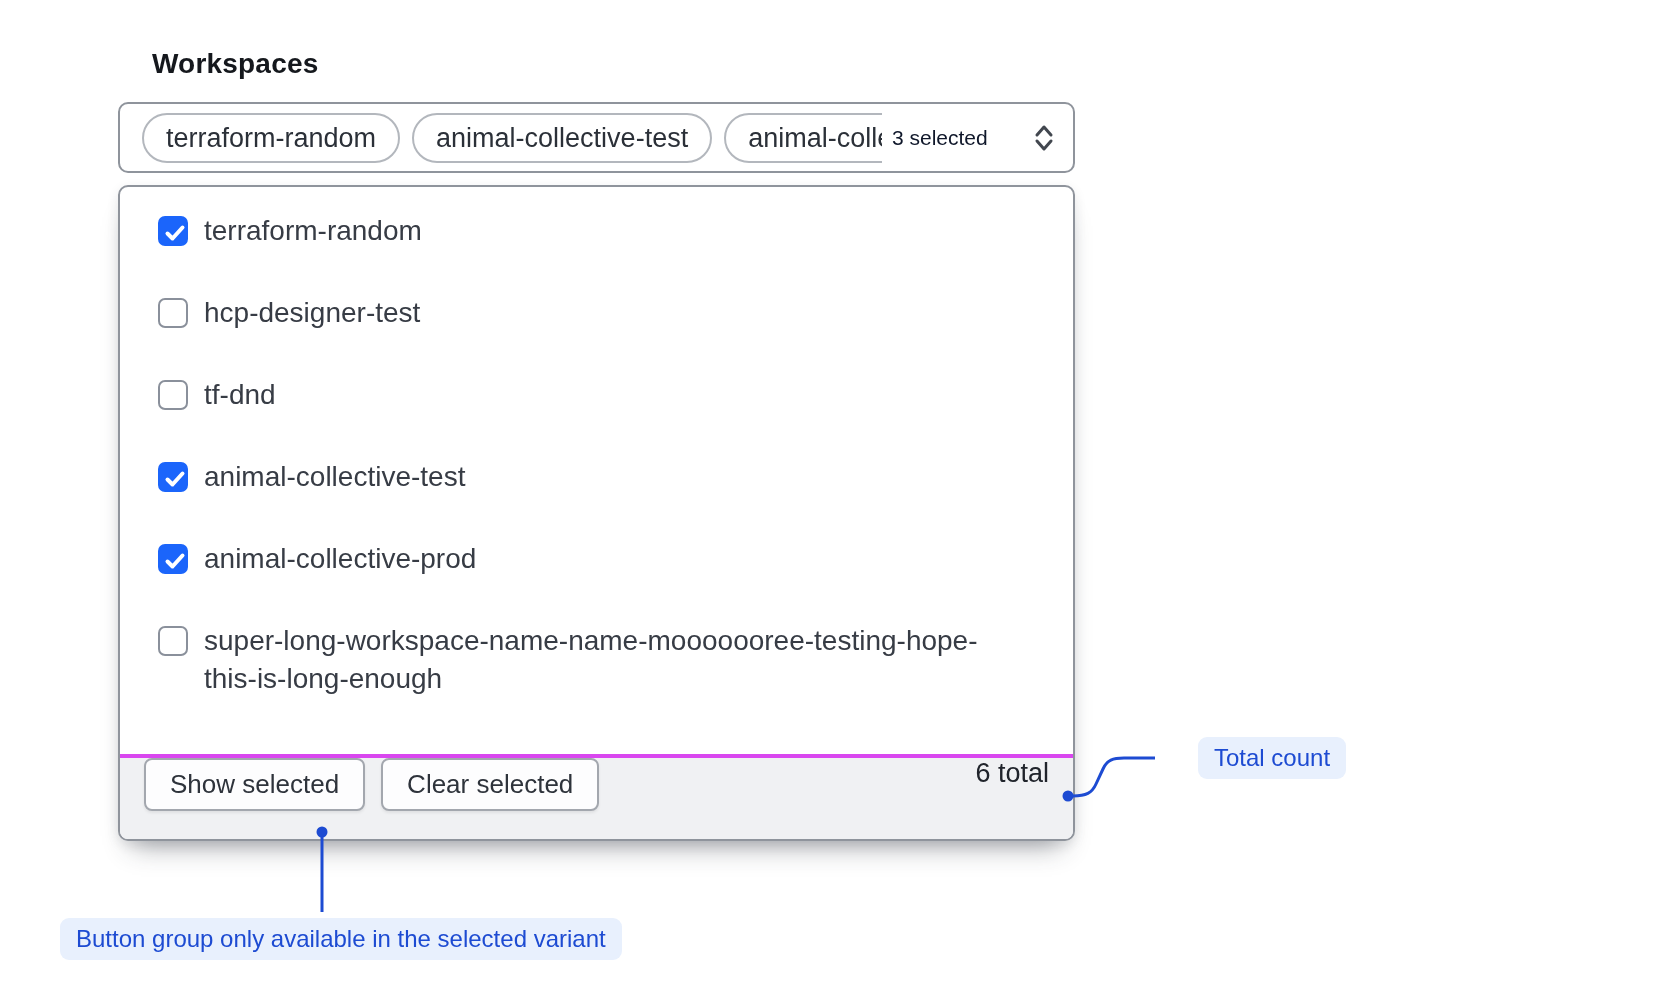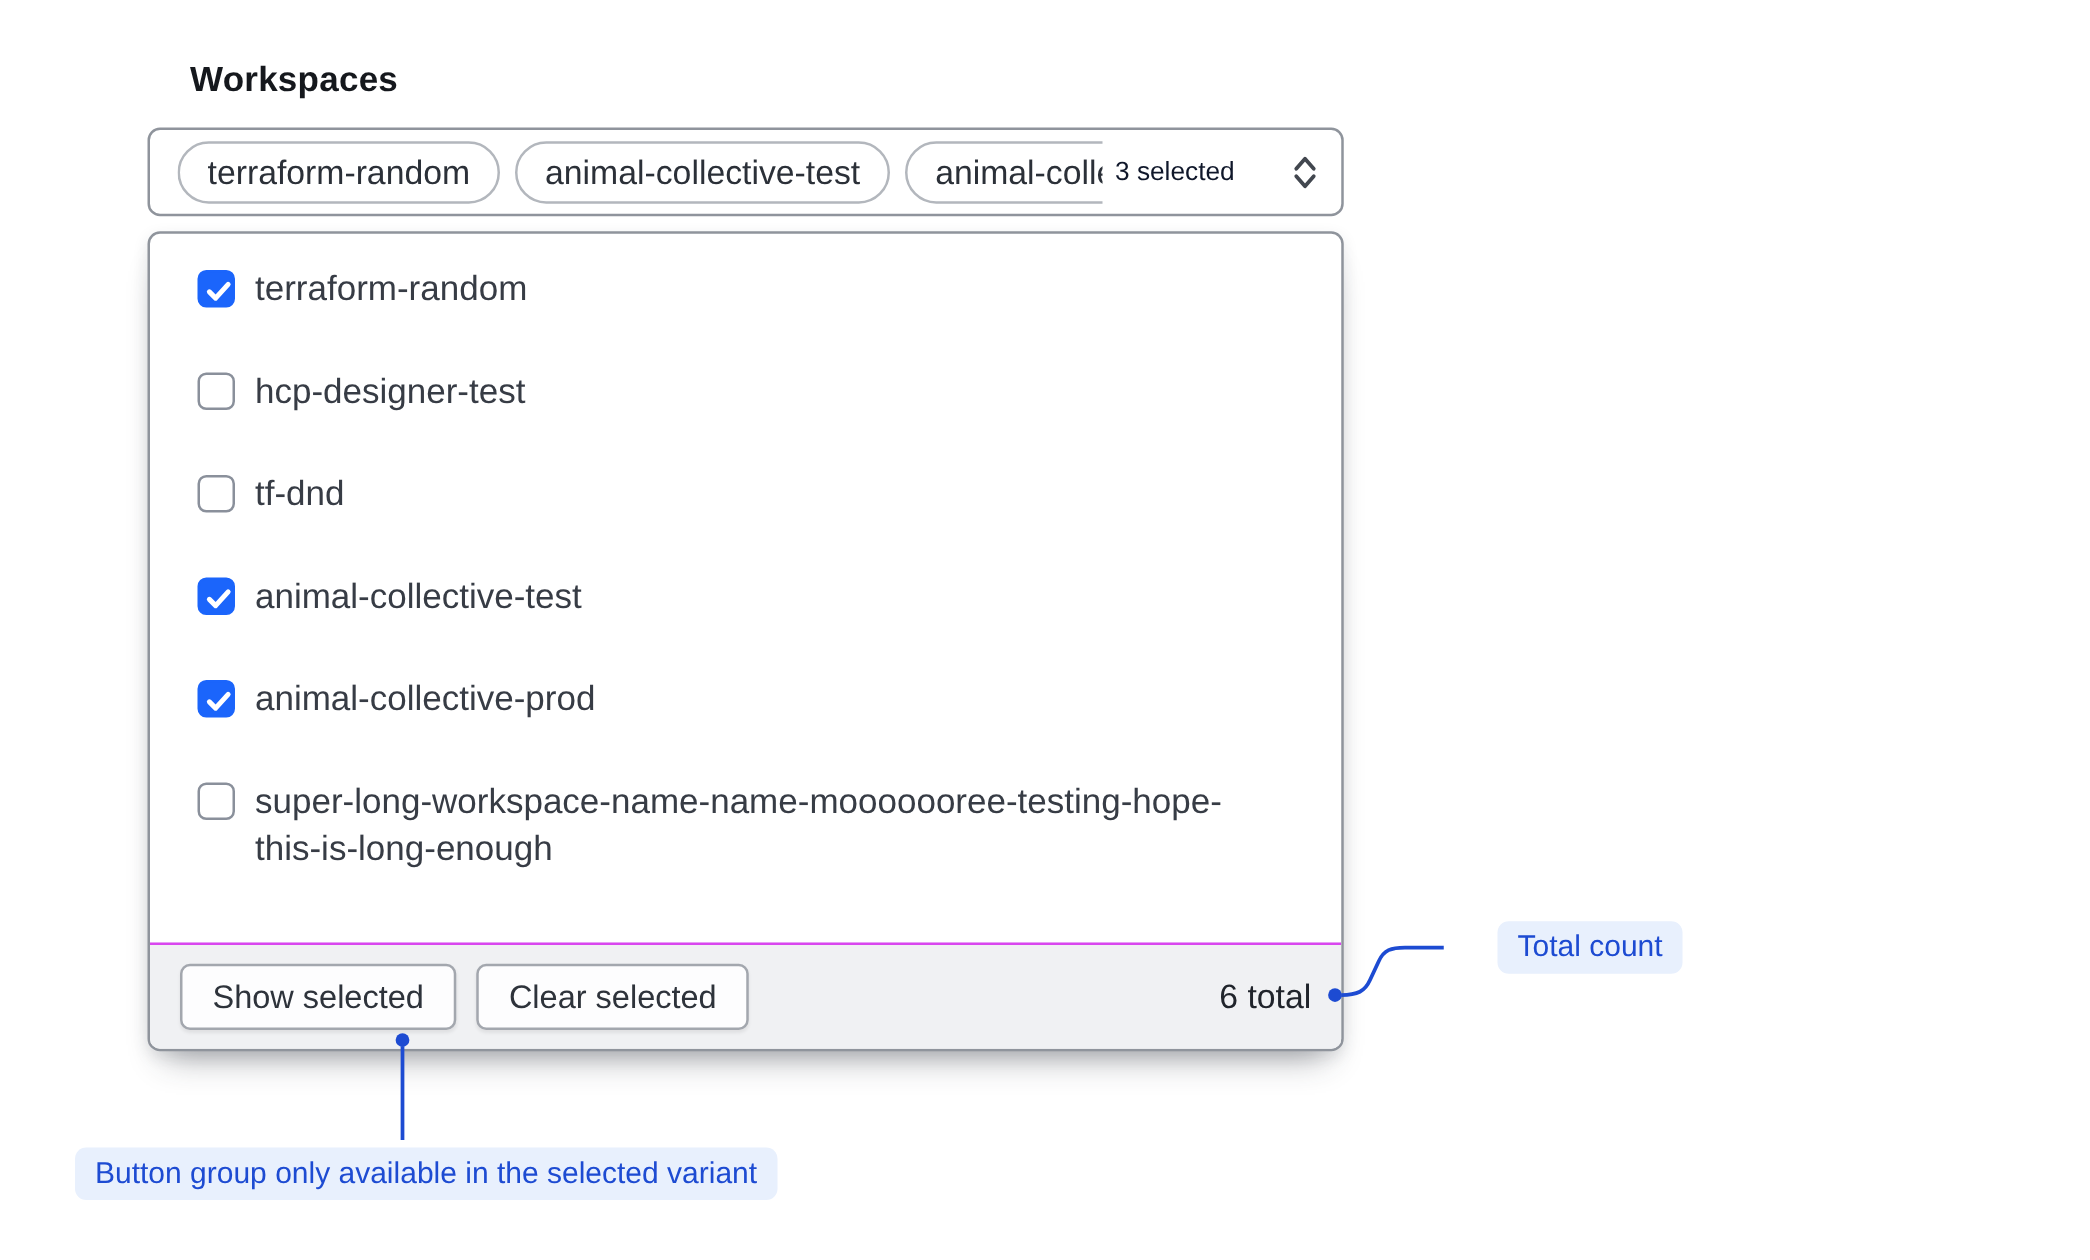--- a/index.html
+++ b/index.html
@@ -51,22 +51,22 @@
   .option.checked .checkbox { background: #1b65fb; border: 2px solid #1b65fb; }
   .checkbox svg { position: absolute; inset: 0; display: none; }
   .option.checked .checkbox svg { display: block; }
   .option-label {
     font-size: 28px; line-height: 38px; color: #373c45;
     max-width: 790px; overflow-wrap: break-word;
   }
 
   
   .panel-footer {
-    height: 85px; background: #f0f1f3; border-top: 2px solid #d946ef;
-    display: flex; align-items: center; padding: 0 24px; gap: 16px;
+    height: 85px; background: #f0f1f3; border-top: 4px solid #d946ef;
+    display: flex; padding: 0 24px; gap: 16px;
   }
   .footer-btn {
     height: 53px; padding: 0 24px; background: #fdfdfe;
     border: 2px solid #a3a7ae; border-radius: 8px;
     font-family: inherit; font-size: 26px; font-weight: 500; color: #2e333b;
     box-shadow: 0 2px 3px rgba(0,0,0,0.07); cursor: pointer; white-space: nowrap;
   }
   .total-count { margin-left: auto; font-size: 27px; color: #20242b; }
 
   

